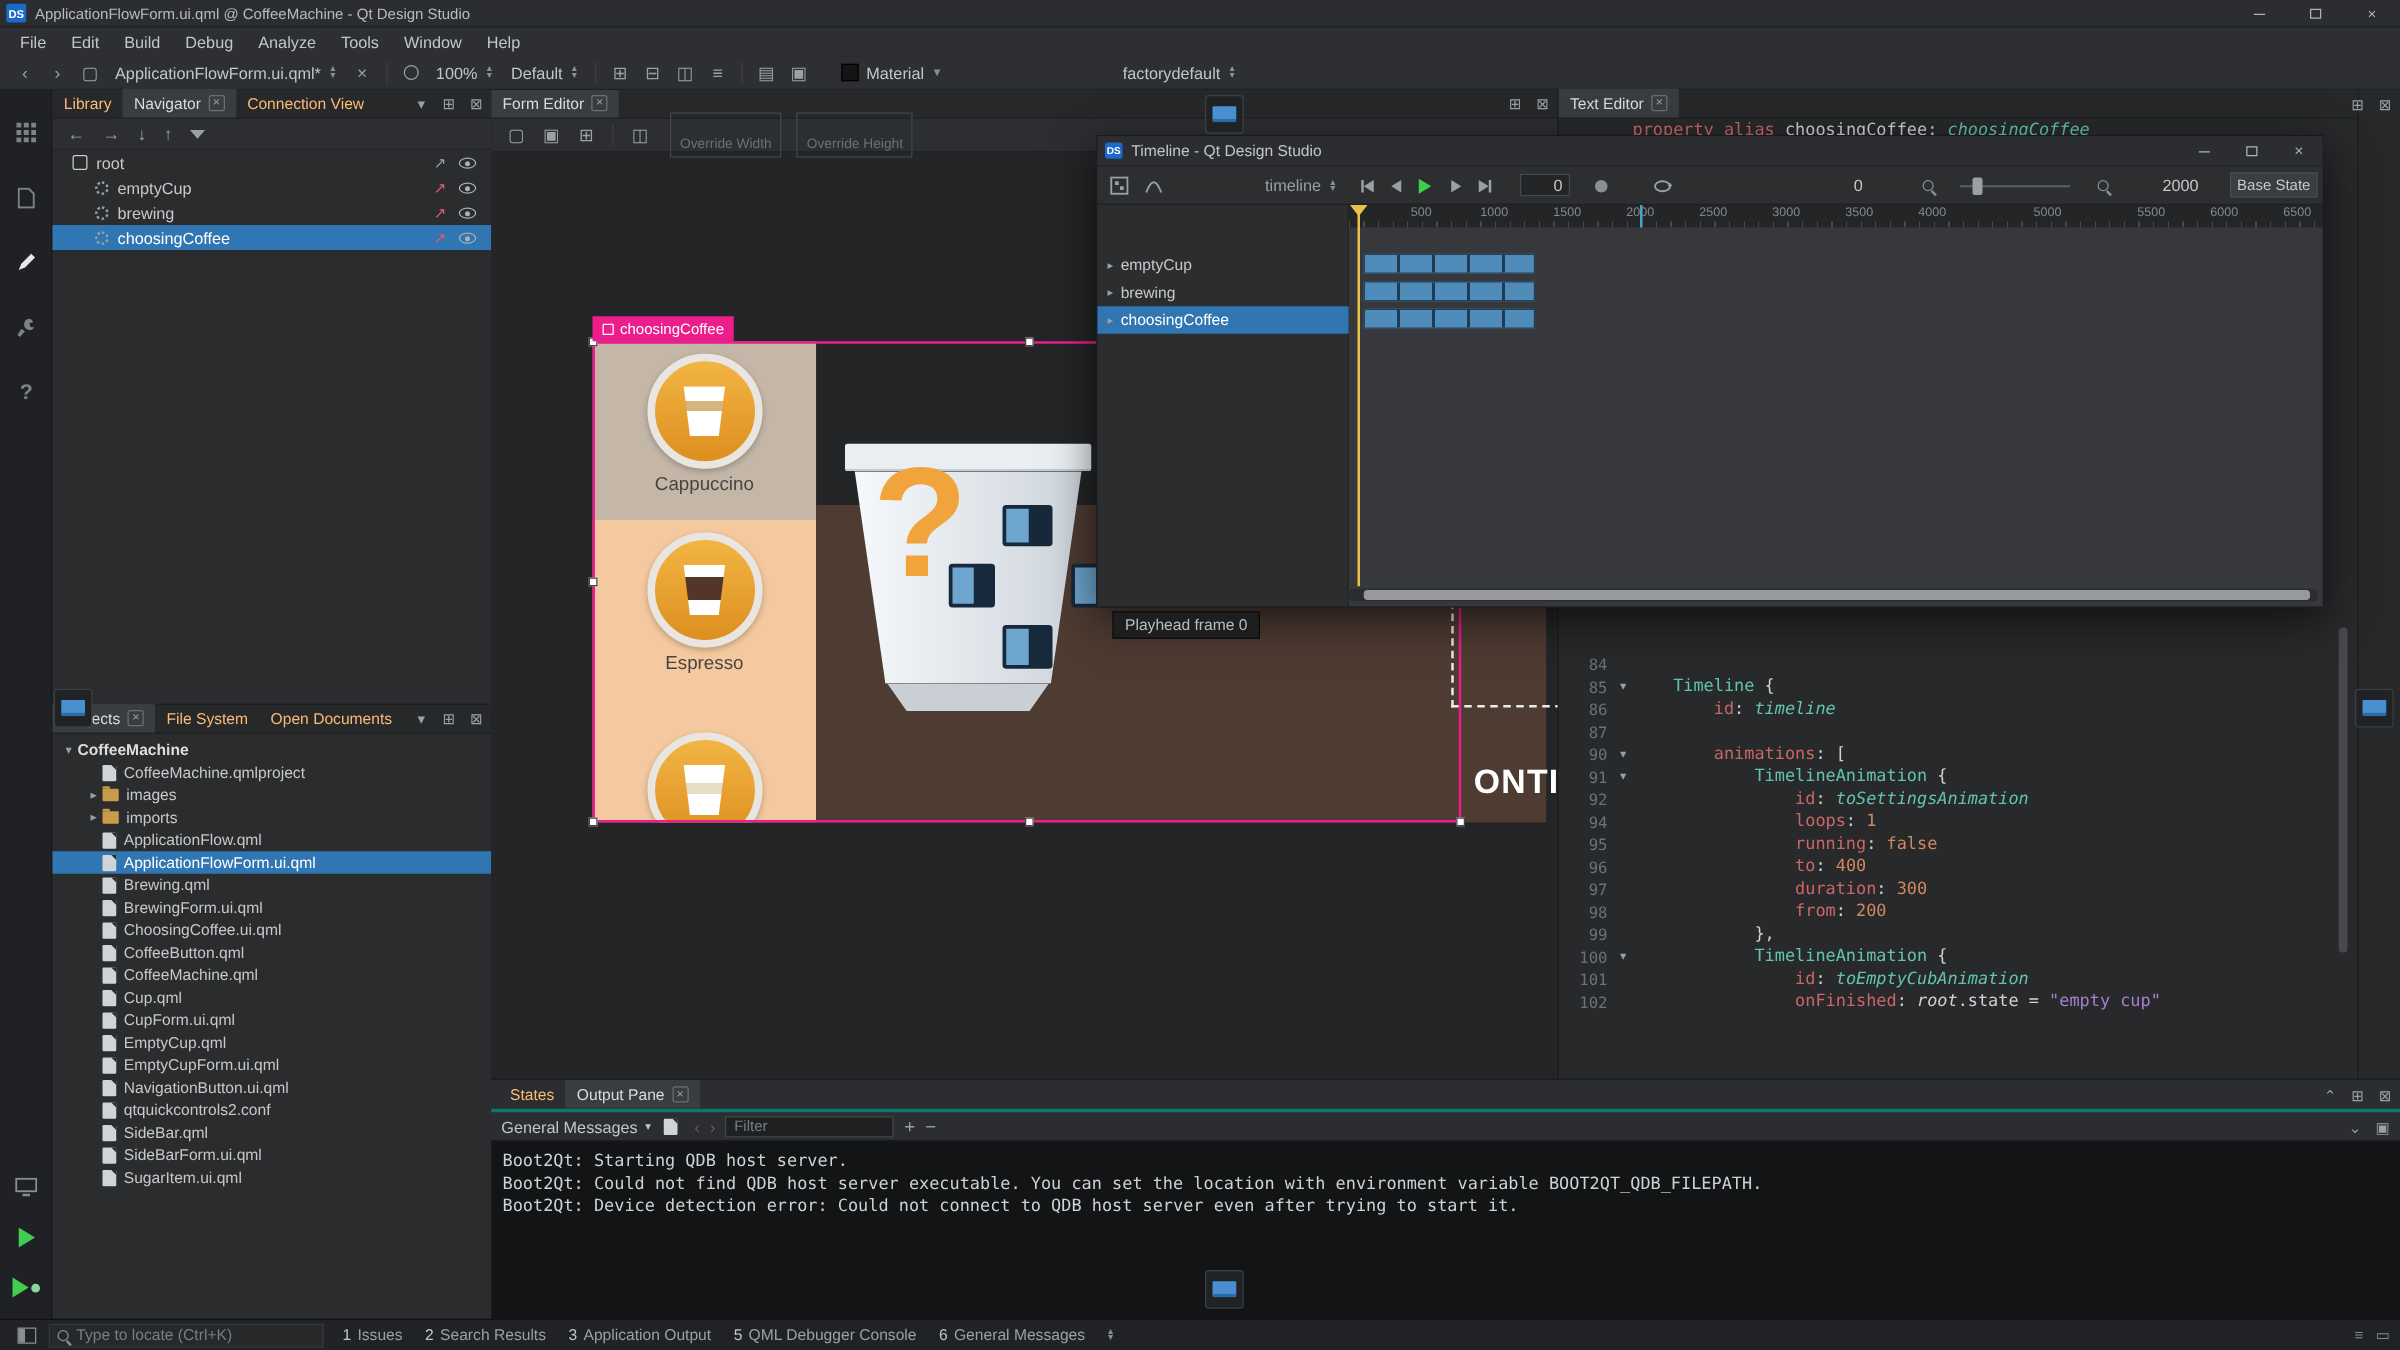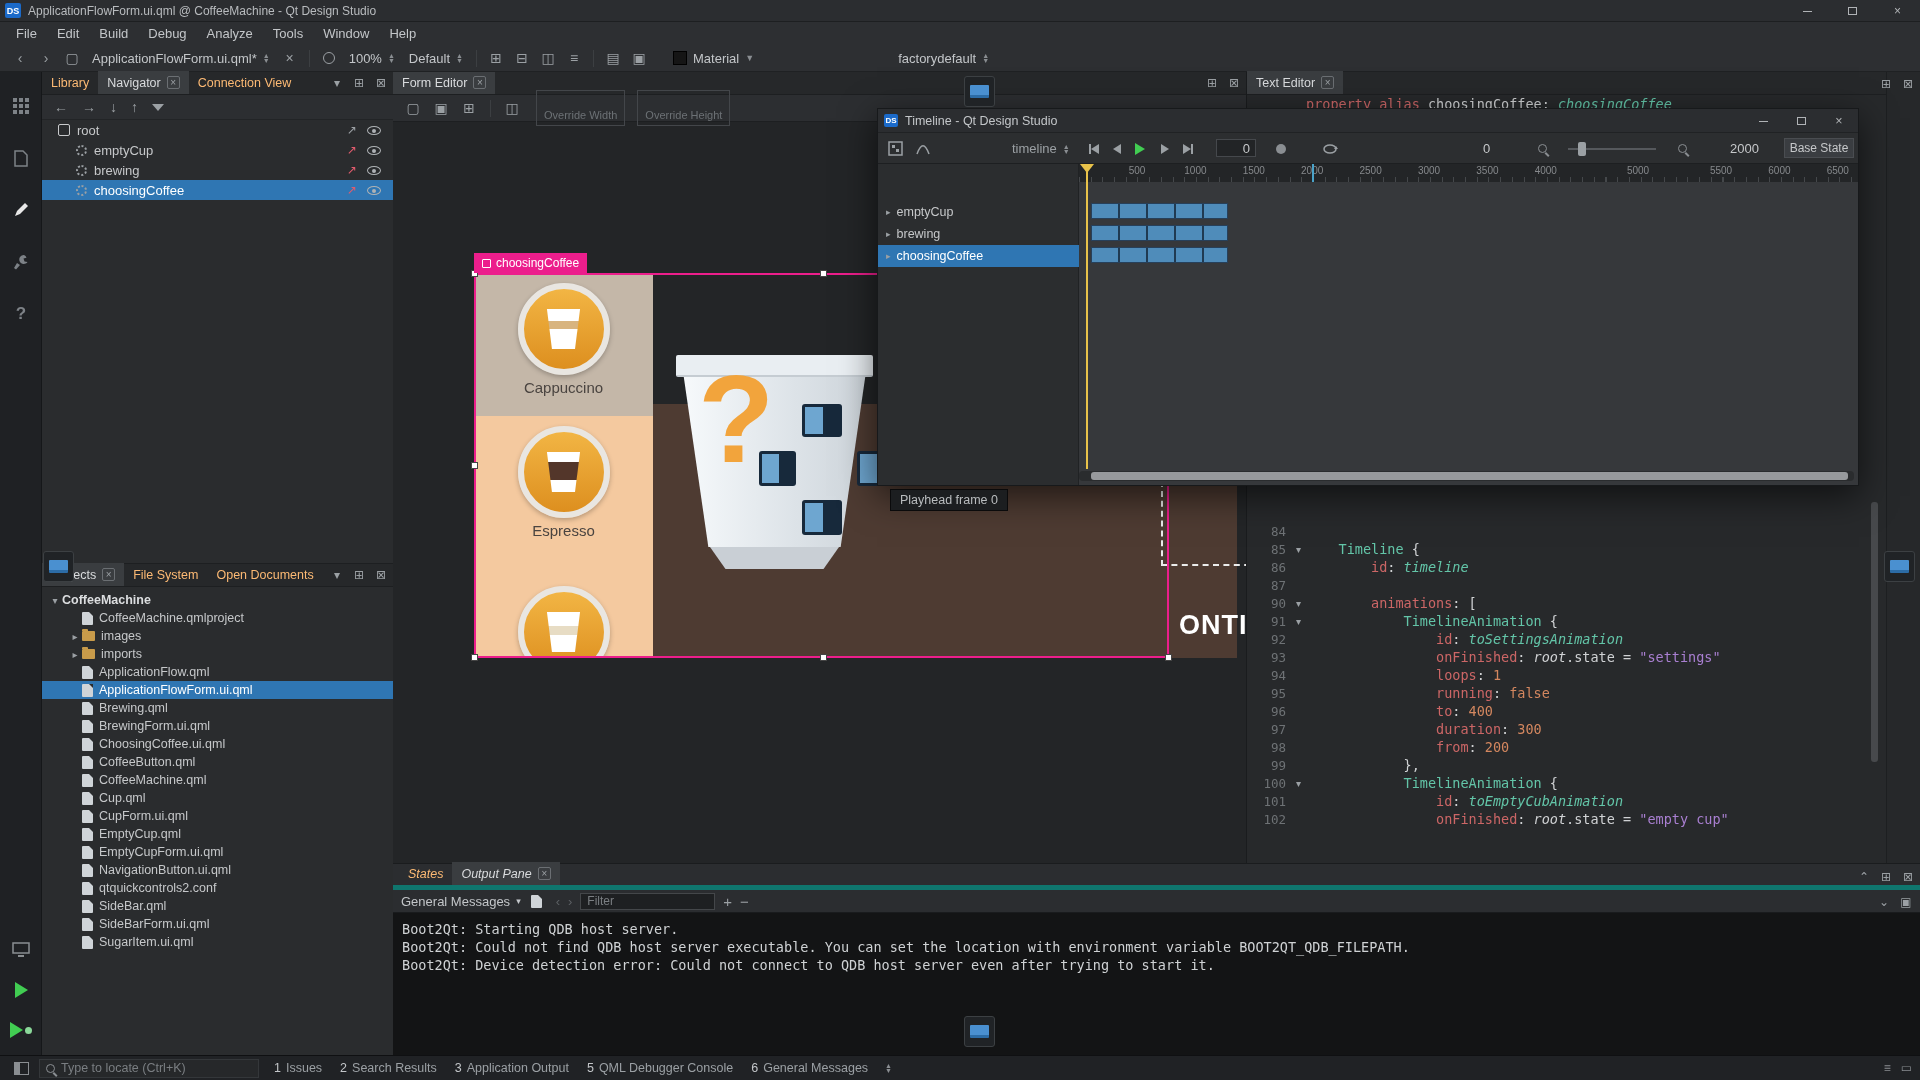--- a/index.html
+++ b/index.html
@@ -160,21 +160,21 @@
   #ed-scrollbar { position:absolute; right:8px; top:430px; width:7px; height:260px; background:#47494c; border-radius:3px; }
 
   
   #rightrail { position:absolute; left:1886px; top:72px; width:34px; height:791px; background:#26282a;
                border-left:1px solid #1d1f21; }
 
   
   #outputpane { position:absolute; left:393px; top:863px; width:1527px; height:192px; background:#2b2d30;
                 border-top:1px solid #1a1c1e; }
   #out-tabs { position:absolute; left:0; top:0; right:0; height:26px; background:#2b2d30;
-              border-bottom:5px solid #0f766e; display:flex; align-items:flex-end; padding-left:6px;font-style:italic; }
+              border-bottom:3px solid #0f766e; display:flex; align-items:flex-end; padding-left:6px; }
   #out-toolbar { position:absolute; left:0; top:26px; right:0; height:23px; background:#2b2d30;
                  border-bottom:1px solid #191b1d; display:flex; align-items:center; padding-left:6px; gap:8px;
                  color:#9ba0a4; }
   #filter-input { width:135px; height:17px; background:#1e2022; border:1px solid #44474a; color:#c6c8ca;
                   font-size:12px; padding:0 6px; outline:none; font-family:inherit; }
   #filter-input::placeholder { color:#7a7e82; }
   #console { position:absolute; left:0; top:49px; right:0; bottom:0; background:#131415; padding:7px 9px;
              font-family:"DejaVu Sans Mono",monospace; font-size:13.5px; line-height:18px; color:#cfd2d4; }
 
   
@@ -666,25 +666,20 @@
         <span class="gutter">91</span>
         <span class="foldcol">▾</span>
         <span class="code-text"><span class="c-plain">            </span><span class="c-type">TimelineAnimation</span><span class="c-plain"> {</span></span>
       </div>
       <div class="code-row">
         <span class="gutter">92</span>
         <span class="foldcol"></span>
         <span class="code-text"><span class="c-plain">                </span><span class="c-kw">id</span><span class="c-plain">: </span><span class="c-ittype">toSettingsAnimation</span></span>
       </div>
       <div class="code-row">
-        <span class="gutter">93</span>
-        <span class="foldcol"></span>
-        <span class="code-text"><span class="c-plain">                </span><span class="c-kw">onFinished</span><span class="c-plain">: </span><span class="c-it">root</span><span class="c-plain">.state = </span><span class="c-str">"settings"</span></span>
-      </div>
-      <div class="code-row">
         <span class="gutter">94</span>
         <span class="foldcol"></span>
         <span class="code-text"><span class="c-plain">                </span><span class="c-kw">loops</span><span class="c-plain">: </span><span class="c-num">1</span></span>
       </div>
       <div class="code-row">
         <span class="gutter">95</span>
         <span class="foldcol"></span>
         <span class="code-text"><span class="c-plain">                </span><span class="c-kw">running</span><span class="c-plain">: </span><span class="c-num">false</span></span>
       </div>
       <div class="code-row">

